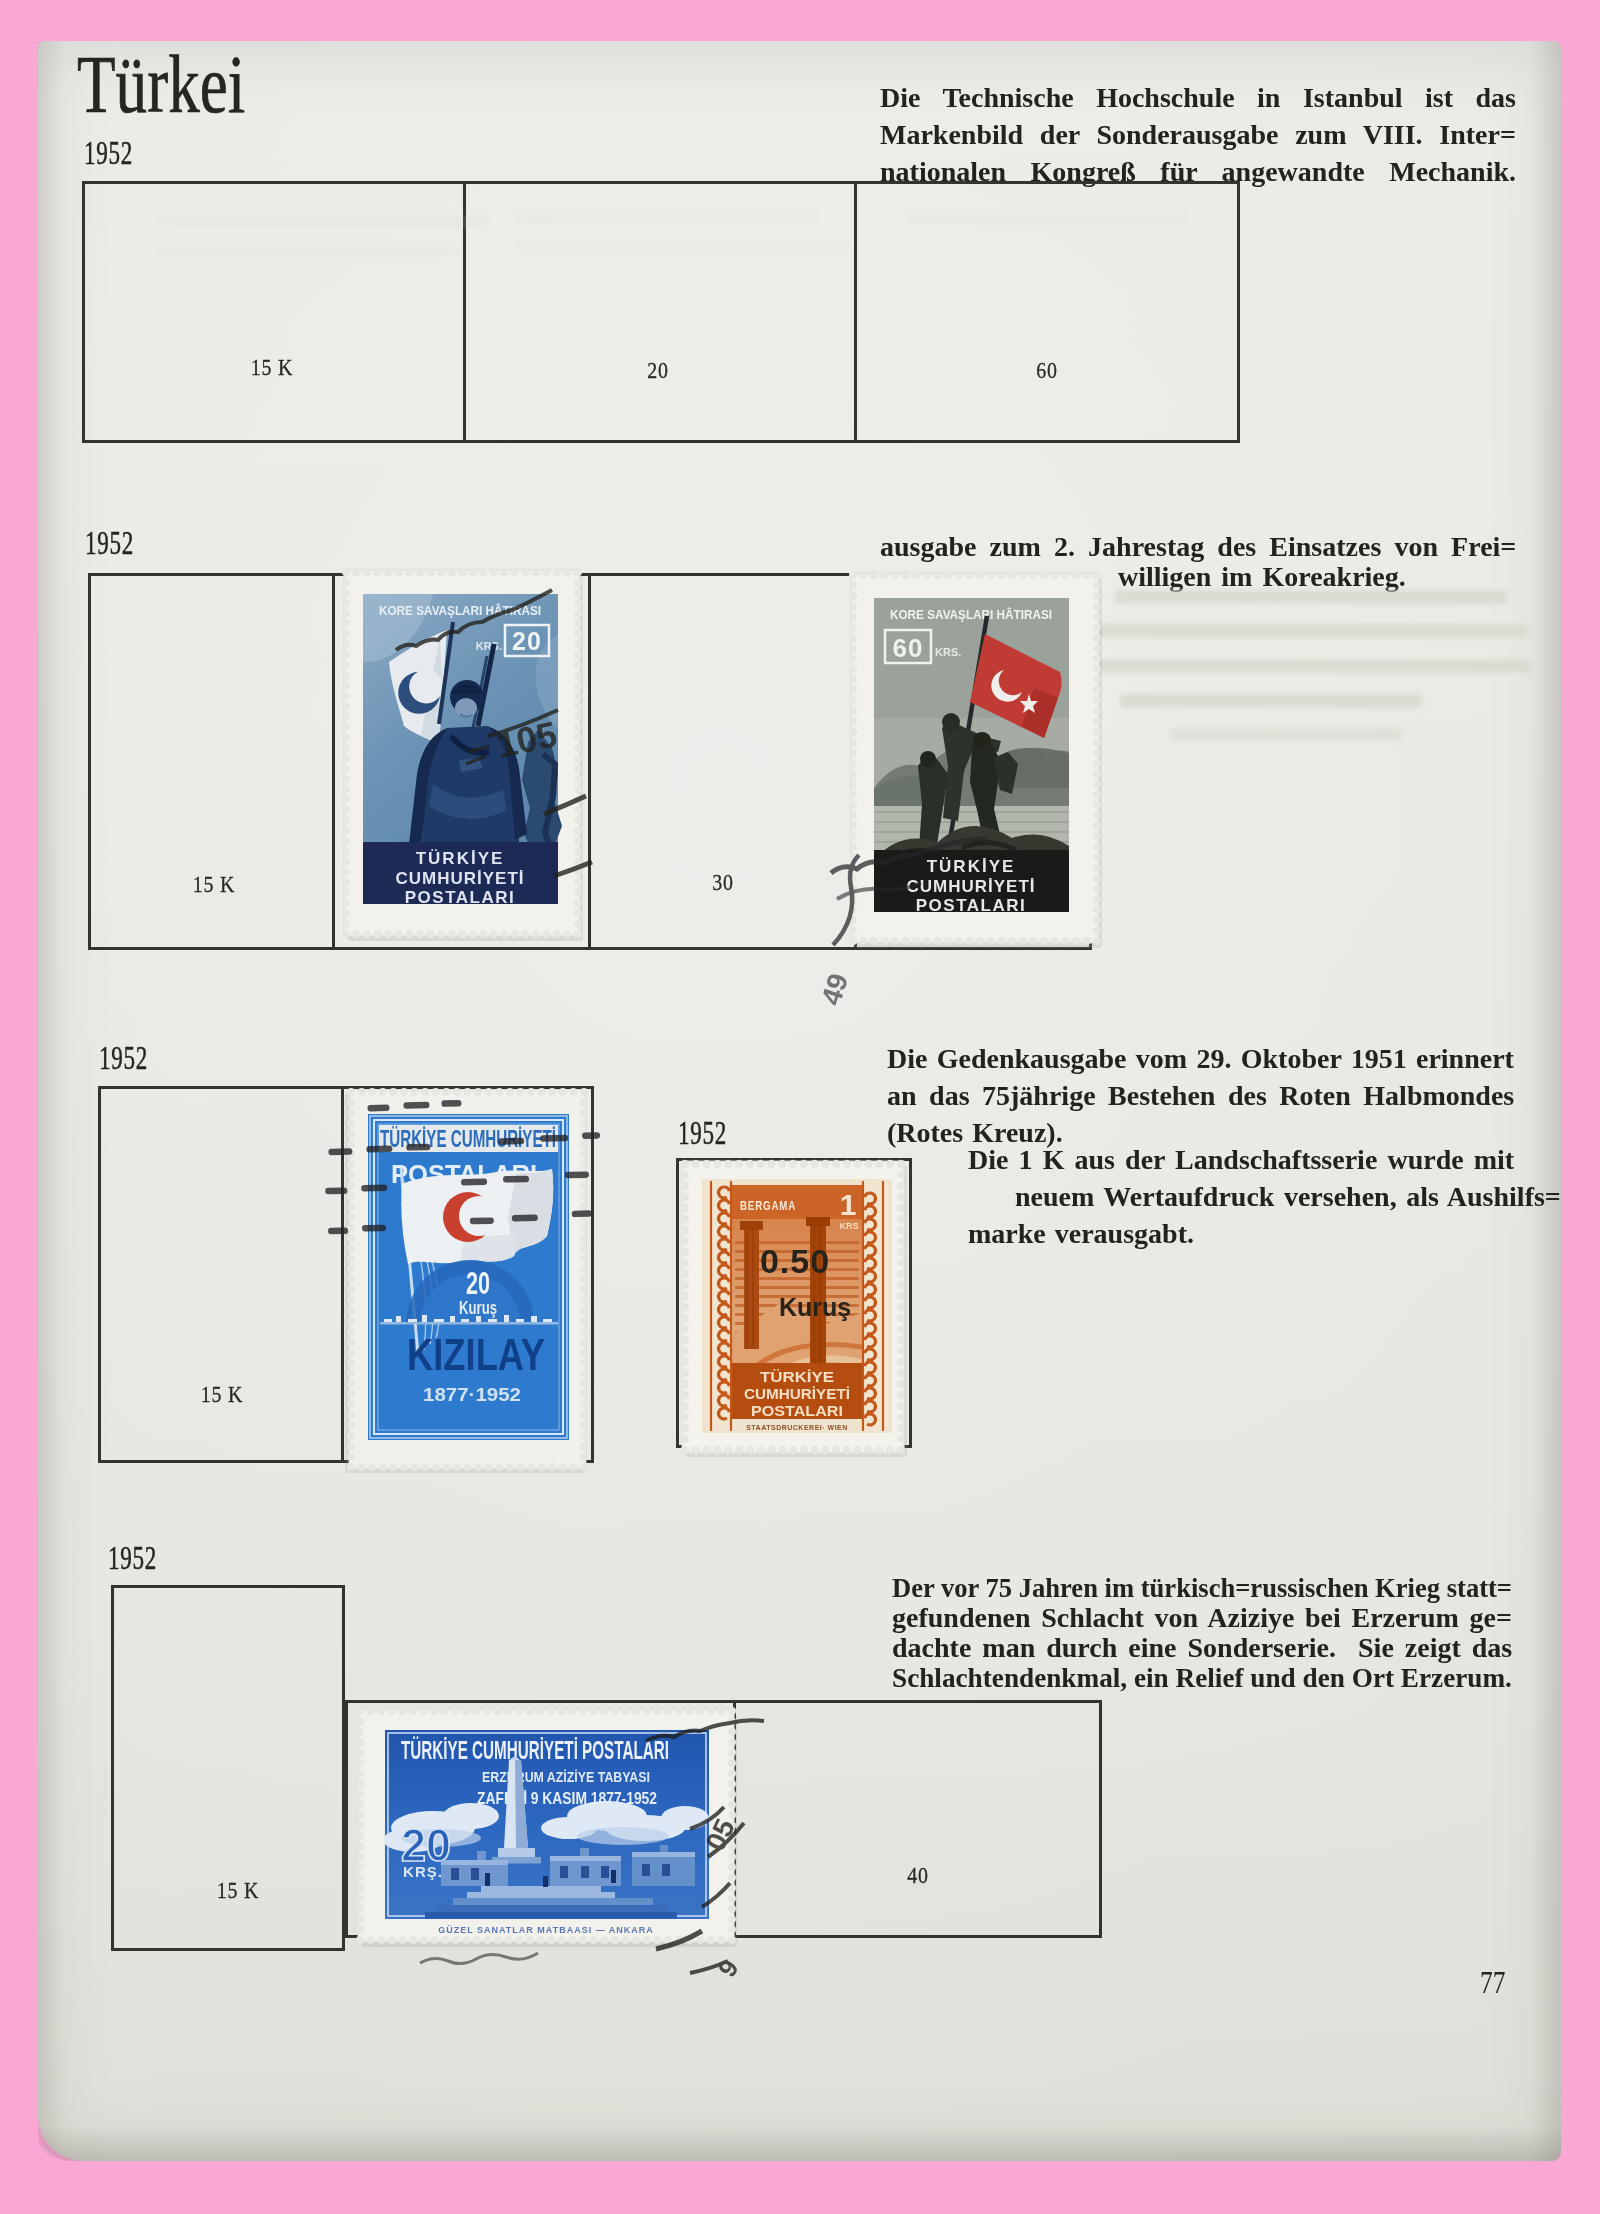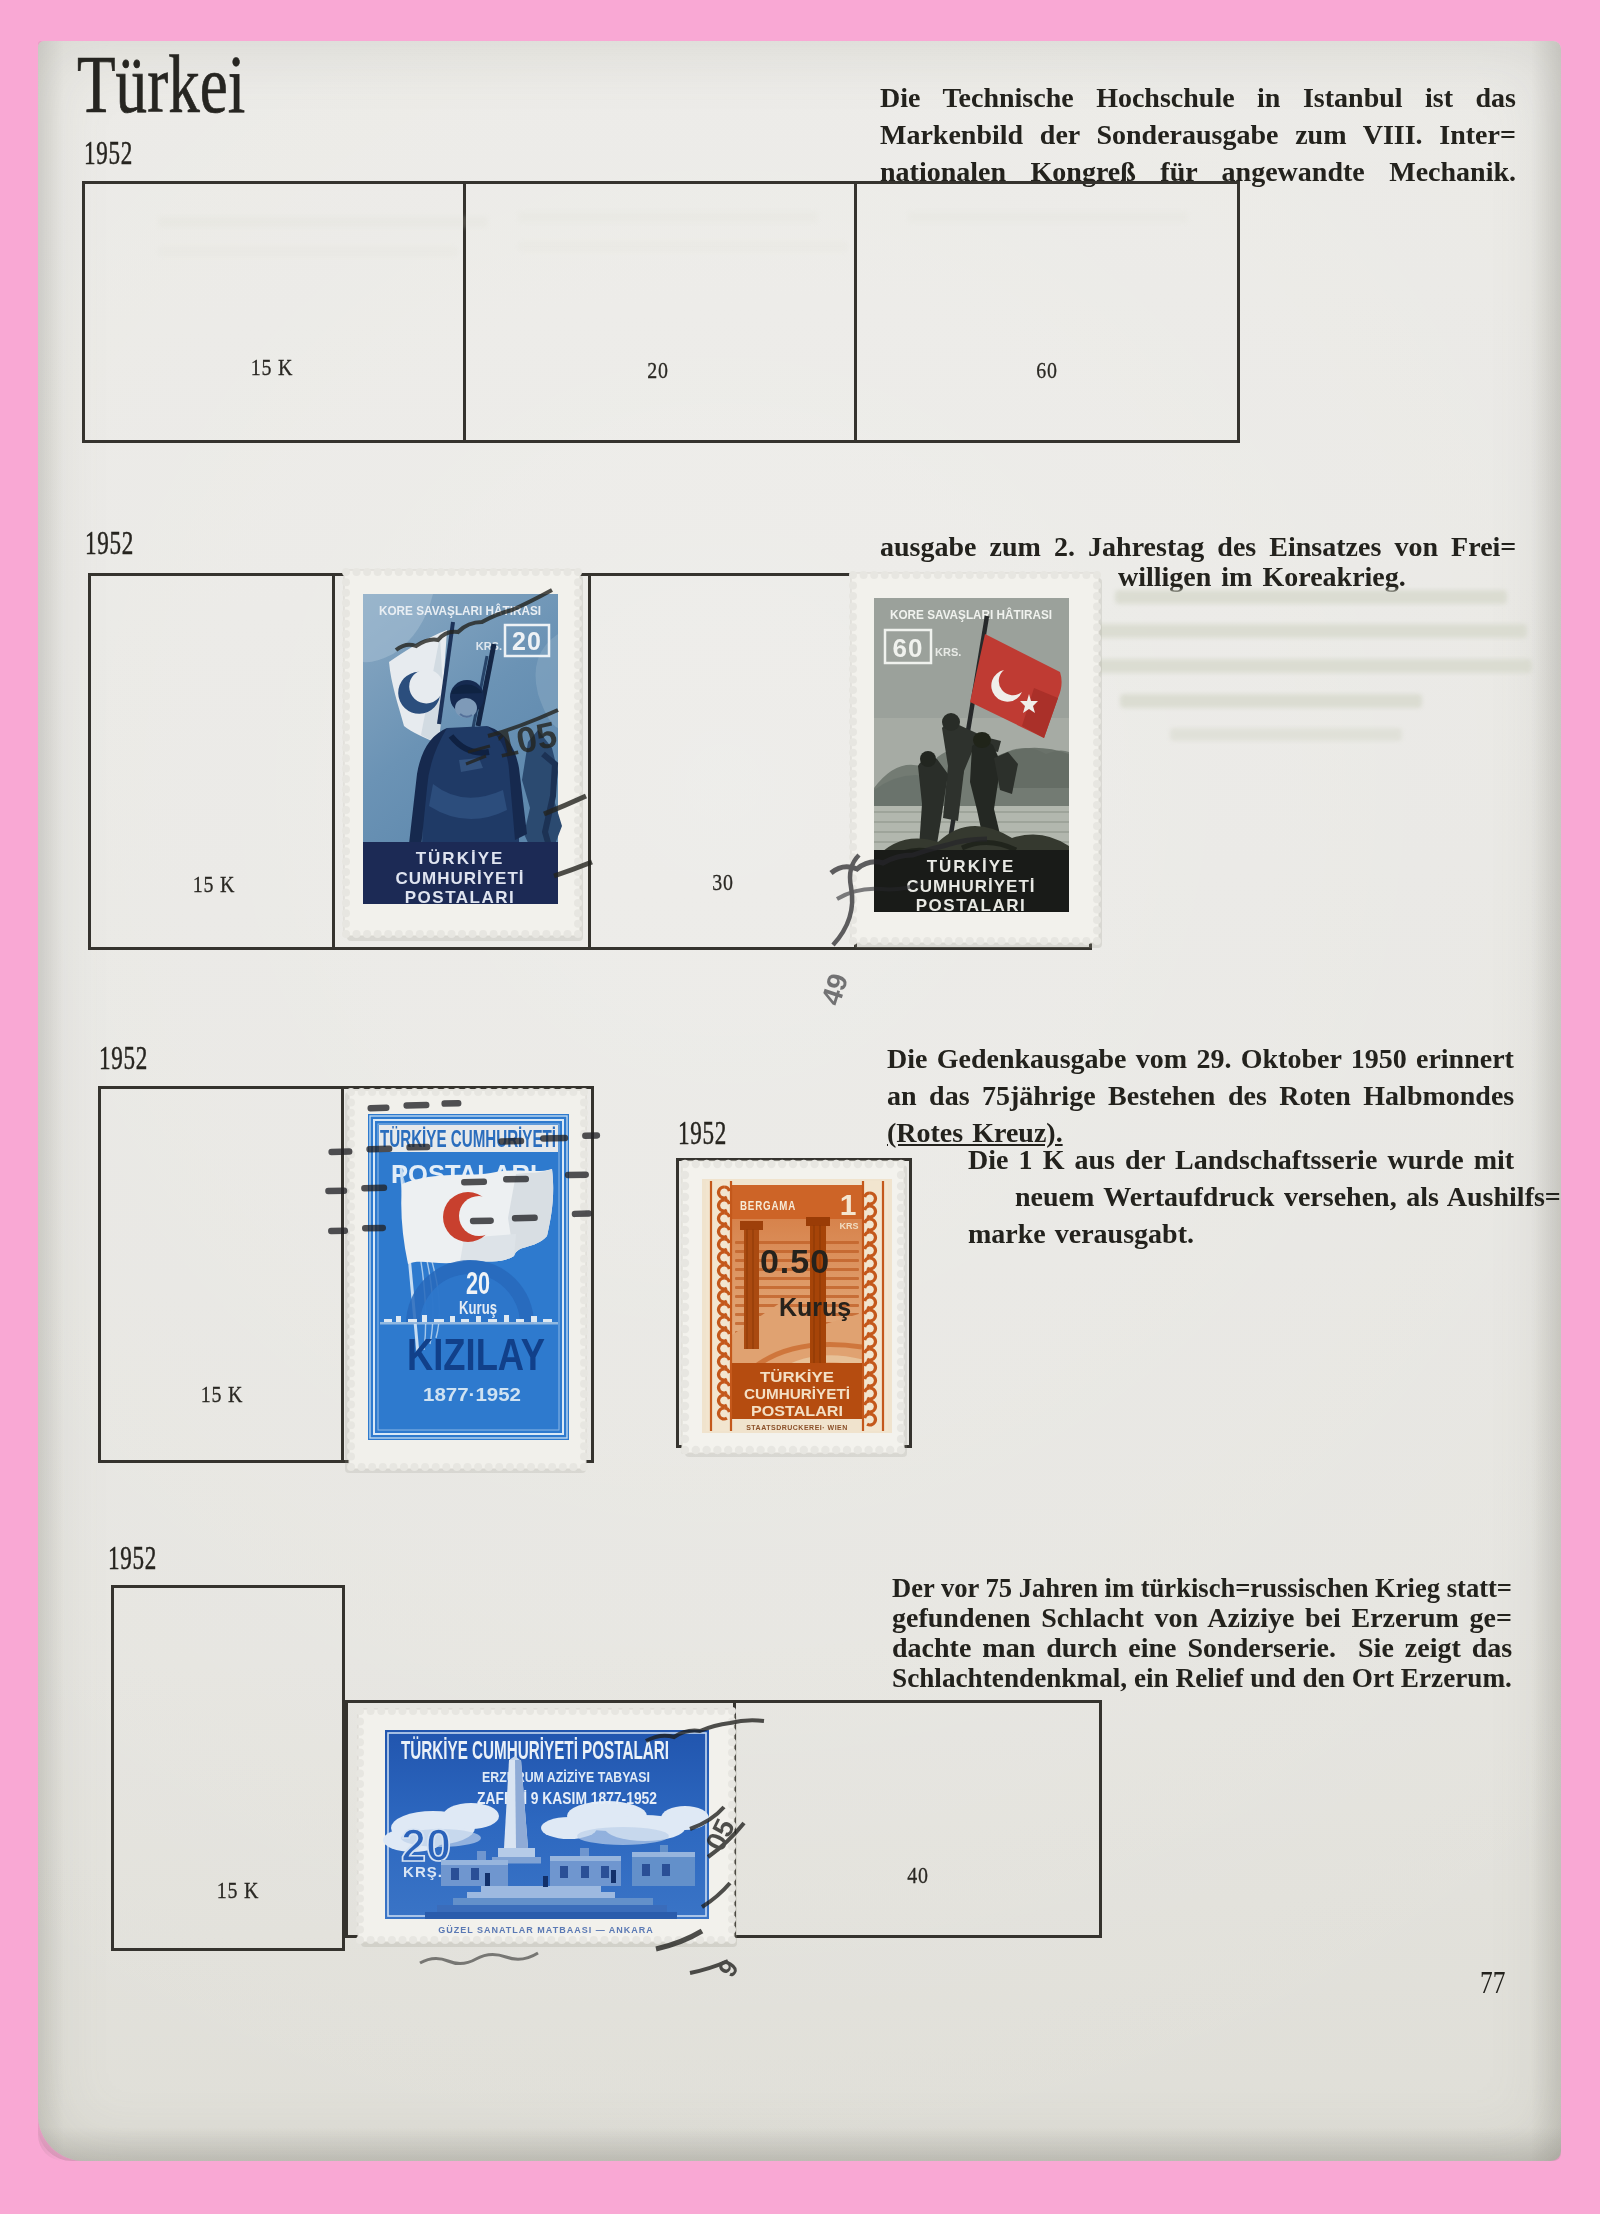--- a/index.html
+++ b/index.html
@@ -409,23 +409,23 @@
             <path d="M -20,318 q 12,-10 26,-4 q 12,-10 26,-6 q 14,-8 30,-8 q 16,-6 34,-10 q 18,-6 40,-6" stroke-width="5"></path>    
             <path d="M -14,344 q 20,-12 44,-10 q 22,2 40,-6" stroke-width="4" opacity="0.8"></path>    
             <path d="M -18,390 q 24,-26 18,-58 q -4,-20 8,-32" stroke-width="4.5"></path>    
             <text x="-12" y="452" font-size="28" fill="#26262a" stroke="none" transform="rotate(-72 -12 452)" font-family="Liberation Sans" opacity="0.85">49</text>    
           </g>    
         </g>
       </svg>
 
     <div class="yr" style="left:61px;top:1001px;">1952</div>
 
-    <div class="tl" style="left:849px;top:1004px;width:627px;word-spacing:2.3px;font-size:28px;">Die Gedenkausgabe vom 29. Oktober 1950 erinnert</div>
+    <div class="tl" style="left:849px;top:1004px;width:627px;word-spacing:2.3px;font-size:28px;">Die Gedenkausgabe vom 29. Oktober 1951 erinnert</div>
     <div class="tl" style="left:849px;top:1041px;width:627px;word-spacing:5.5px;font-size:28px;">an das 75jährige Bestehen des Roten Halbmondes</div>
-    <div class="tl" style="left:849px;top:1078px;width:200px;word-spacing:2.0px;font-size:28px;text-decoration:underline;">(Rotes Kreuz).</div>
+    <div class="tl" style="left:849px;top:1078px;width:200px;word-spacing:2.0px;font-size:28px;">(Rotes Kreuz).</div>
 
     <div class="tl" style="left:930px;top:1105px;width:546px;word-spacing:3.1px;font-size:28px;">Die 1 K aus der Landschaftsserie wurde mit</div>
     <div class="tl" style="left:977px;top:1142px;width:546px;word-spacing:2.5px;font-size:28px;">neuem Wertaufdruck versehen, als Aushilfs=</div>
     <div class="tl" style="left:930px;top:1179px;width:230px;word-spacing:2.0px;font-size:28px;">marke verausgabt.</div>
 
     <div class="bx" style="left:60px;top:1045px;width:490px;height:371px;"></div>
 
     <div class="vline" style="left:303px;top:1045px;height:377px;"></div>
 
     <div class="lbl" style="left:146px;top:1340px;width:76px;">15 K</div>

